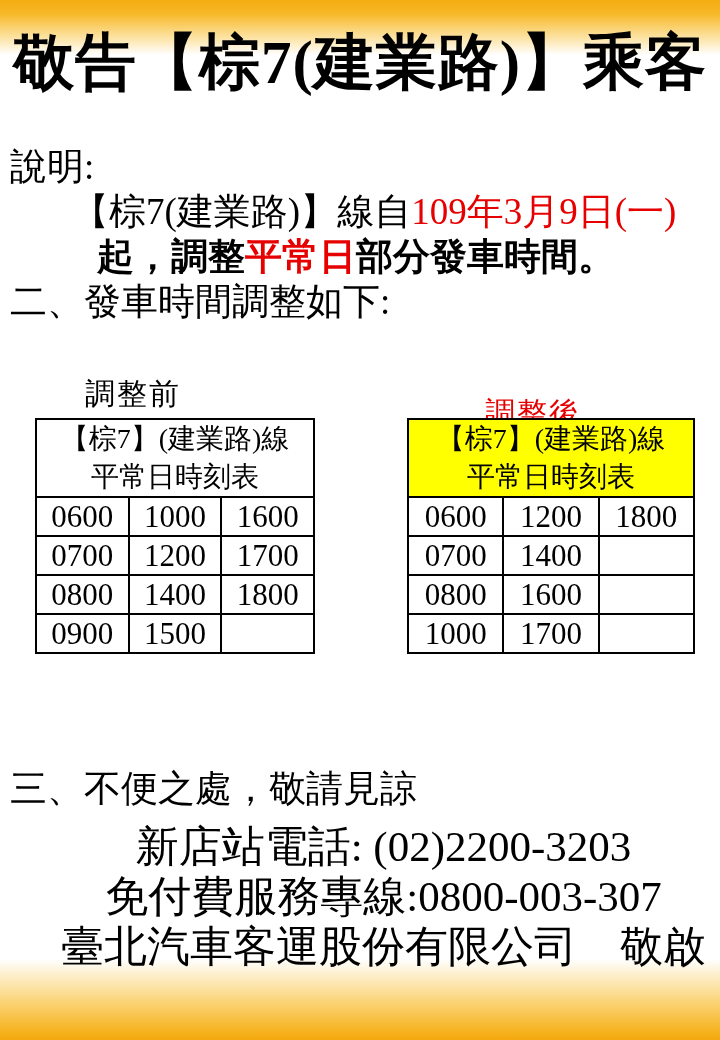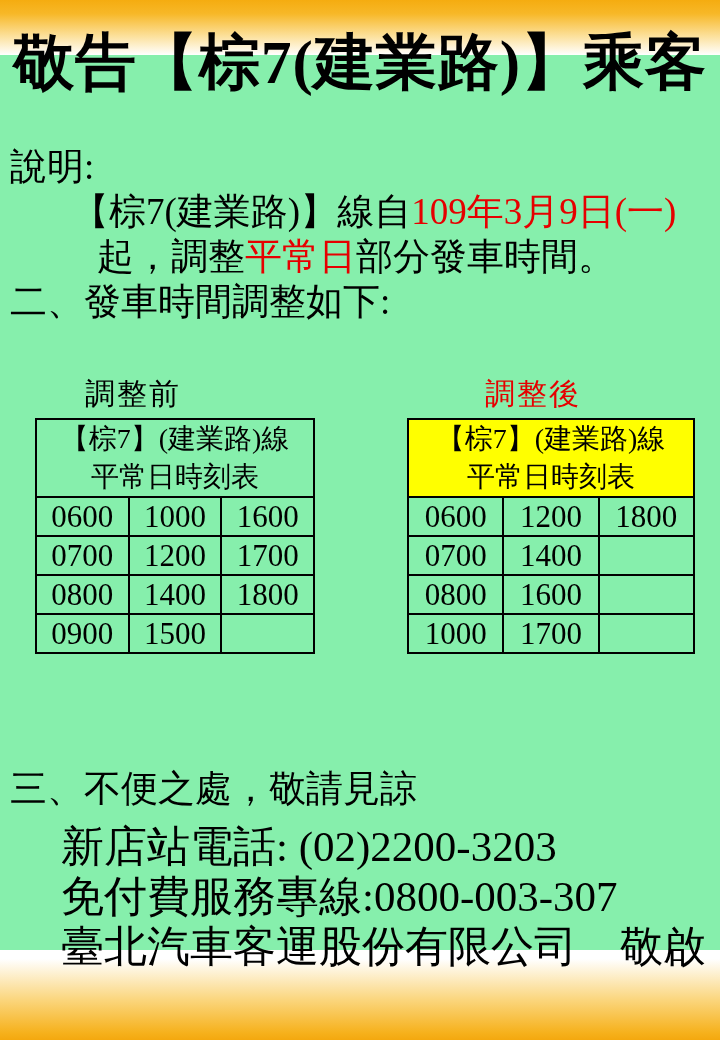--- a/index.html
+++ b/index.html
@@ -2,21 +2,21 @@
 <html><head>
 <meta charset="utf-8">
 <style>
   * { margin: 0; padding: 0; box-sizing: border-box; }
   html, body { background: #888; }
   .page {
     position: relative;
     width: 720px;
     height: 1040px;
     margin: 0 auto;
-    background: #86efac;
+    background: #ffffff;
     overflow: hidden;
     color: #000;
     font-family: "Liberation Serif", "DejaVu Serif", serif;
   }
   .band-top {
     position: absolute; top: 0; left: 0; width: 720px; height: 55px;
     background: linear-gradient(180deg, #F5AC10 0%, #F7B828 25%, #FCE09A 65%, #FFFFFF 100%);
     z-index: 0;
   }
   .band-bottom {
@@ -29,30 +29,30 @@
     text-align: center;
     font-size: 61px; font-weight: bold; letter-spacing: 1px;
     white-space: nowrap; z-index: 1;
   }
   .body-block {
     position: absolute; top: 144px; left: 10px;
     font-size: 37px; line-height: 45px;
     white-space: nowrap; z-index: 1;
   }
   .indent1 { margin-left: 62px; }
-  .indent2 { margin-left: 87px; }
+  .indent2 { margin-left: 87px; font-weight: bold; }
   .red { color: #E60000; }
   .caption {
     position: absolute; top: 374px;
     font-size: 30px; letter-spacing: 2px;
     transform: translateX(-50%);
     white-space: nowrap; z-index: 1;
   }
   .caption-before { left: 133px; }
-  .caption-after  { left: 533px; color: #E60000; }
+  .caption-after  { left: 533px; color: #E60000; margin-top: 19px; }
   table.sched {
     position: absolute; top: 418px;
     border-collapse: collapse; table-layout: fixed;
     z-index: 1;
   }
   .sched-before { left: 35px;  width: 280px; }
   .sched-after  { left: 407px; width: 288px; }
   .sched td {
     border: 2px solid #000;
     text-align: center; vertical-align: middle;
@@ -60,21 +60,21 @@
     overflow: hidden; white-space: nowrap;
   }
   .sched td.hdr { height: 73px; font-size: 28px; line-height: 38px; }
   .sched-after td.hdr { background: #FFFF00; }
   .item3 {
     position: absolute; top: 764px; left: 10px;
     font-size: 37px; white-space: nowrap; z-index: 1;
   }
   .footer {
     position: absolute; top: 822px; right: 14px;
-    text-align: left;
+    text-align: center;
     font-size: 43px; line-height: 50px;
     white-space: nowrap; z-index: 2;
   }
 </style>
 </head>
 <body>
 
 <div class="page">
 
   <div class="band-top"></div>

